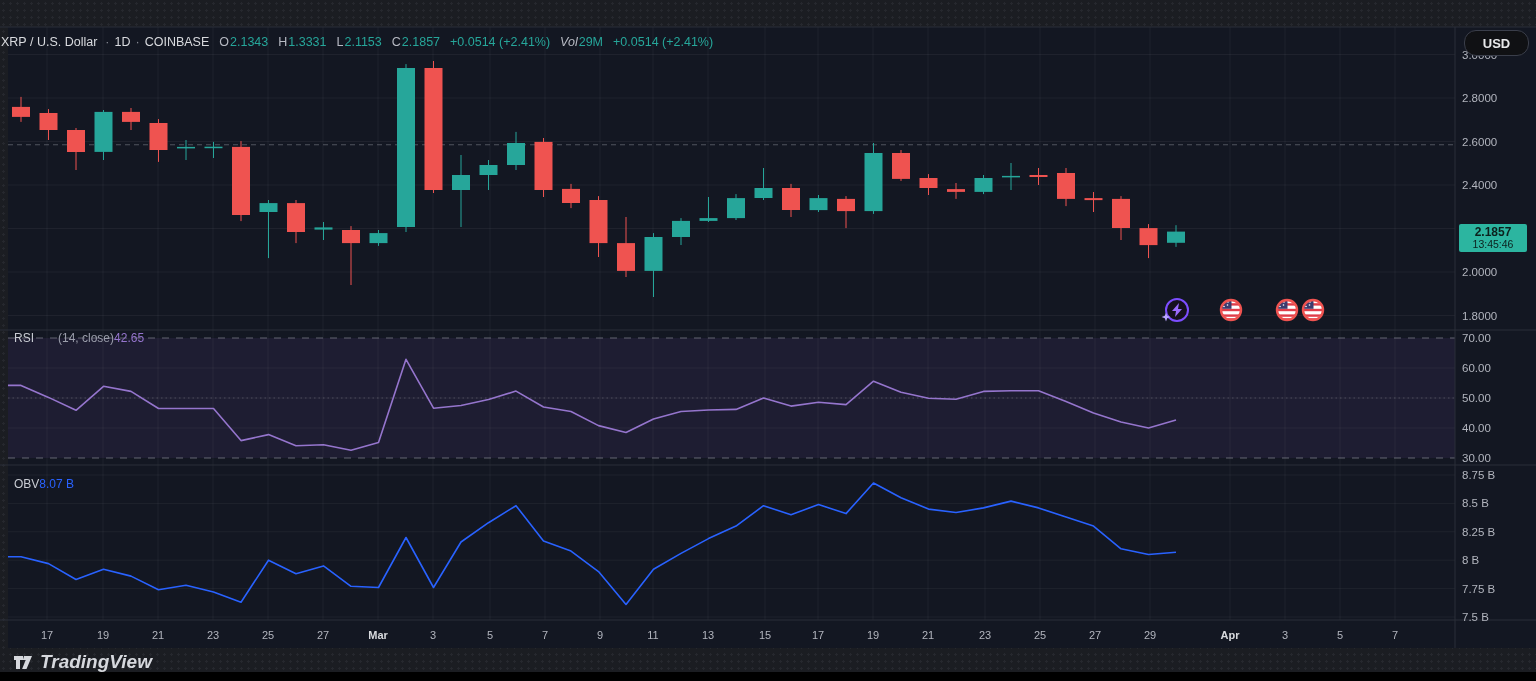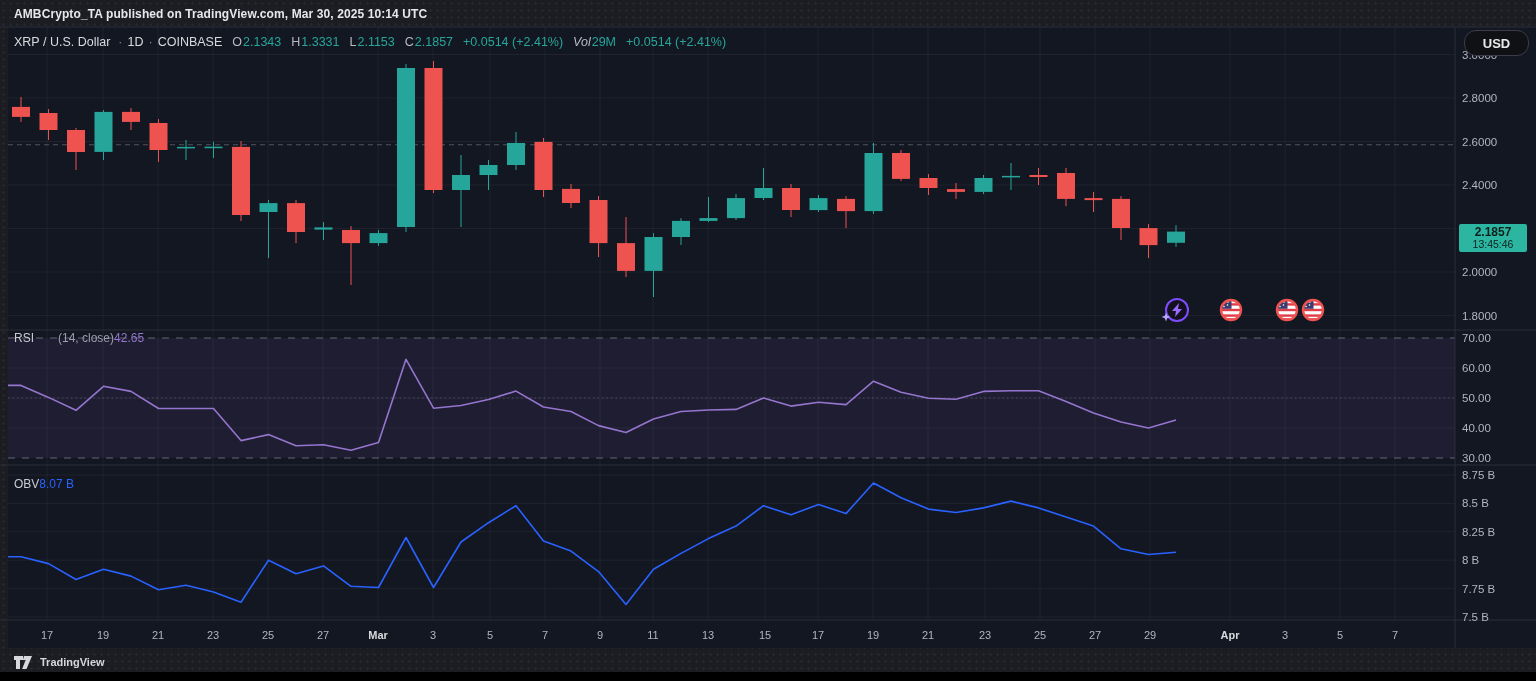--- a/index.html
+++ b/index.html
@@ -12,21 +12,21 @@
     -webkit-font-smoothing:antialiased;
   }
   #chart-svg{position:absolute;left:0;top:0;}
   svg text{font-family:"Liberation Sans","DejaVu Sans",sans-serif;}
   .header-bar{
     position:absolute;left:0;top:0;width:100%;height:27px;
     display:flex;align-items:center;padding-left:14px;box-sizing:border-box;
     font-size:12px;font-weight:bold;letter-spacing:.1px;
   }
   .legend{
-    position:absolute;left:14px;top:34px;height:16px;
+    position:absolute;left:1px;top:34px;height:16px;
     display:flex;align-items:center;font-size:12.5px;white-space:nowrap;
   }
   .legend .sym{margin-right:3px;}
   .legend .sep{margin:0 5px;opacity:.7;}
   .legend .grp{margin-left:10px;}
   .legend .lbl{margin-right:1px;}
   .usd-btn{
     position:absolute;left:1464px;top:30px;width:63px;height:24px;
     border:1px solid #3a3e4a;border-radius:12px;background:#101114;
     color:#e8e9eb;font-size:13px;font-weight:bold;
@@ -40,21 +40,21 @@
   .price-badge .bp{font-size:12px;font-weight:bold;}
   .price-badge .bc{font-size:10.5px;}
   .pane-label{
     position:absolute;left:14px;font-size:12px;white-space:nowrap;
     display:flex;align-items:center;gap:0;
   }
   .footer{
     position:absolute;left:14px;top:652px;height:20px;
     display:flex;align-items:center;gap:7px;
   }
-  .footer .brand{font-size:11px;font-weight:bold;color:#d6d8dd;}
+  .footer .brand{font-size:19px;font-weight:bold;color:#d6d8dd;font-style:italic;}
   .bottom-black{position:absolute;left:0;top:672px;width:100%;height:9px;background:#000;}
 </style>
 </head>
 <body>
 
 <div class="frame">
 
   <svg id="chart-svg" width="1536" height="681">
       <rect x="8" y="27" width="1528" height="621" fill="#131722"></rect>
       <rect x="8" y="338" width="1447" height="120" fill="rgba(126,87,194,0.10)"></rect>
@@ -379,23 +379,20 @@
           <rect x="-10" y="-10" width="10.5" height="8.8" fill="#3c3b6e"></rect>
           <circle cx="-7" cy="-7" r="0.8" fill="#fff"></circle>
           <circle cx="-3.5" cy="-5" r="0.8" fill="#fff"></circle>
           <circle cx="-7" cy="-3.5" r="0.8" fill="#fff"></circle>
           <circle cx="-3" cy="-8" r="0.8" fill="#fff"></circle>
         </g>
         <circle r="10" fill="none" stroke="#ef5350" stroke-width="2.4"></circle>
       </g>
     </svg>
 
-  <div class="header-bar" style="color: rgb(230, 231, 233);">
-    <span>AMBCrypto_TA published on TradingView.com, Mar 30, 2025 10:14 UTC</span>
-  </div>
 
   <div class="legend">
     <span class="sym" style="color: rgb(216, 218, 222);">XRP / U.S. Dollar</span>
     <span class="sep" style="color: rgb(183, 186, 195);">·</span>
     <span style="color: rgb(216, 218, 222);">1D</span>
     <span class="sep" style="color: rgb(183, 186, 195);">·</span>
     <span style="color: rgb(216, 218, 222);">COINBASE</span>
     <span class="grp"><span class="lbl" style="color: rgb(183, 186, 195);">O</span><span class="val" style="color: rgb(38, 166, 154);">2.1343</span></span>
     <span class="grp"><span class="lbl" style="color: rgb(183, 186, 195);">H</span><span class="val" style="color: rgb(38, 166, 154);">1.3331</span></span>
     <span class="grp"><span class="lbl" style="color: rgb(183, 186, 195);">L</span><span class="val" style="color: rgb(38, 166, 154);">2.1153</span></span>

